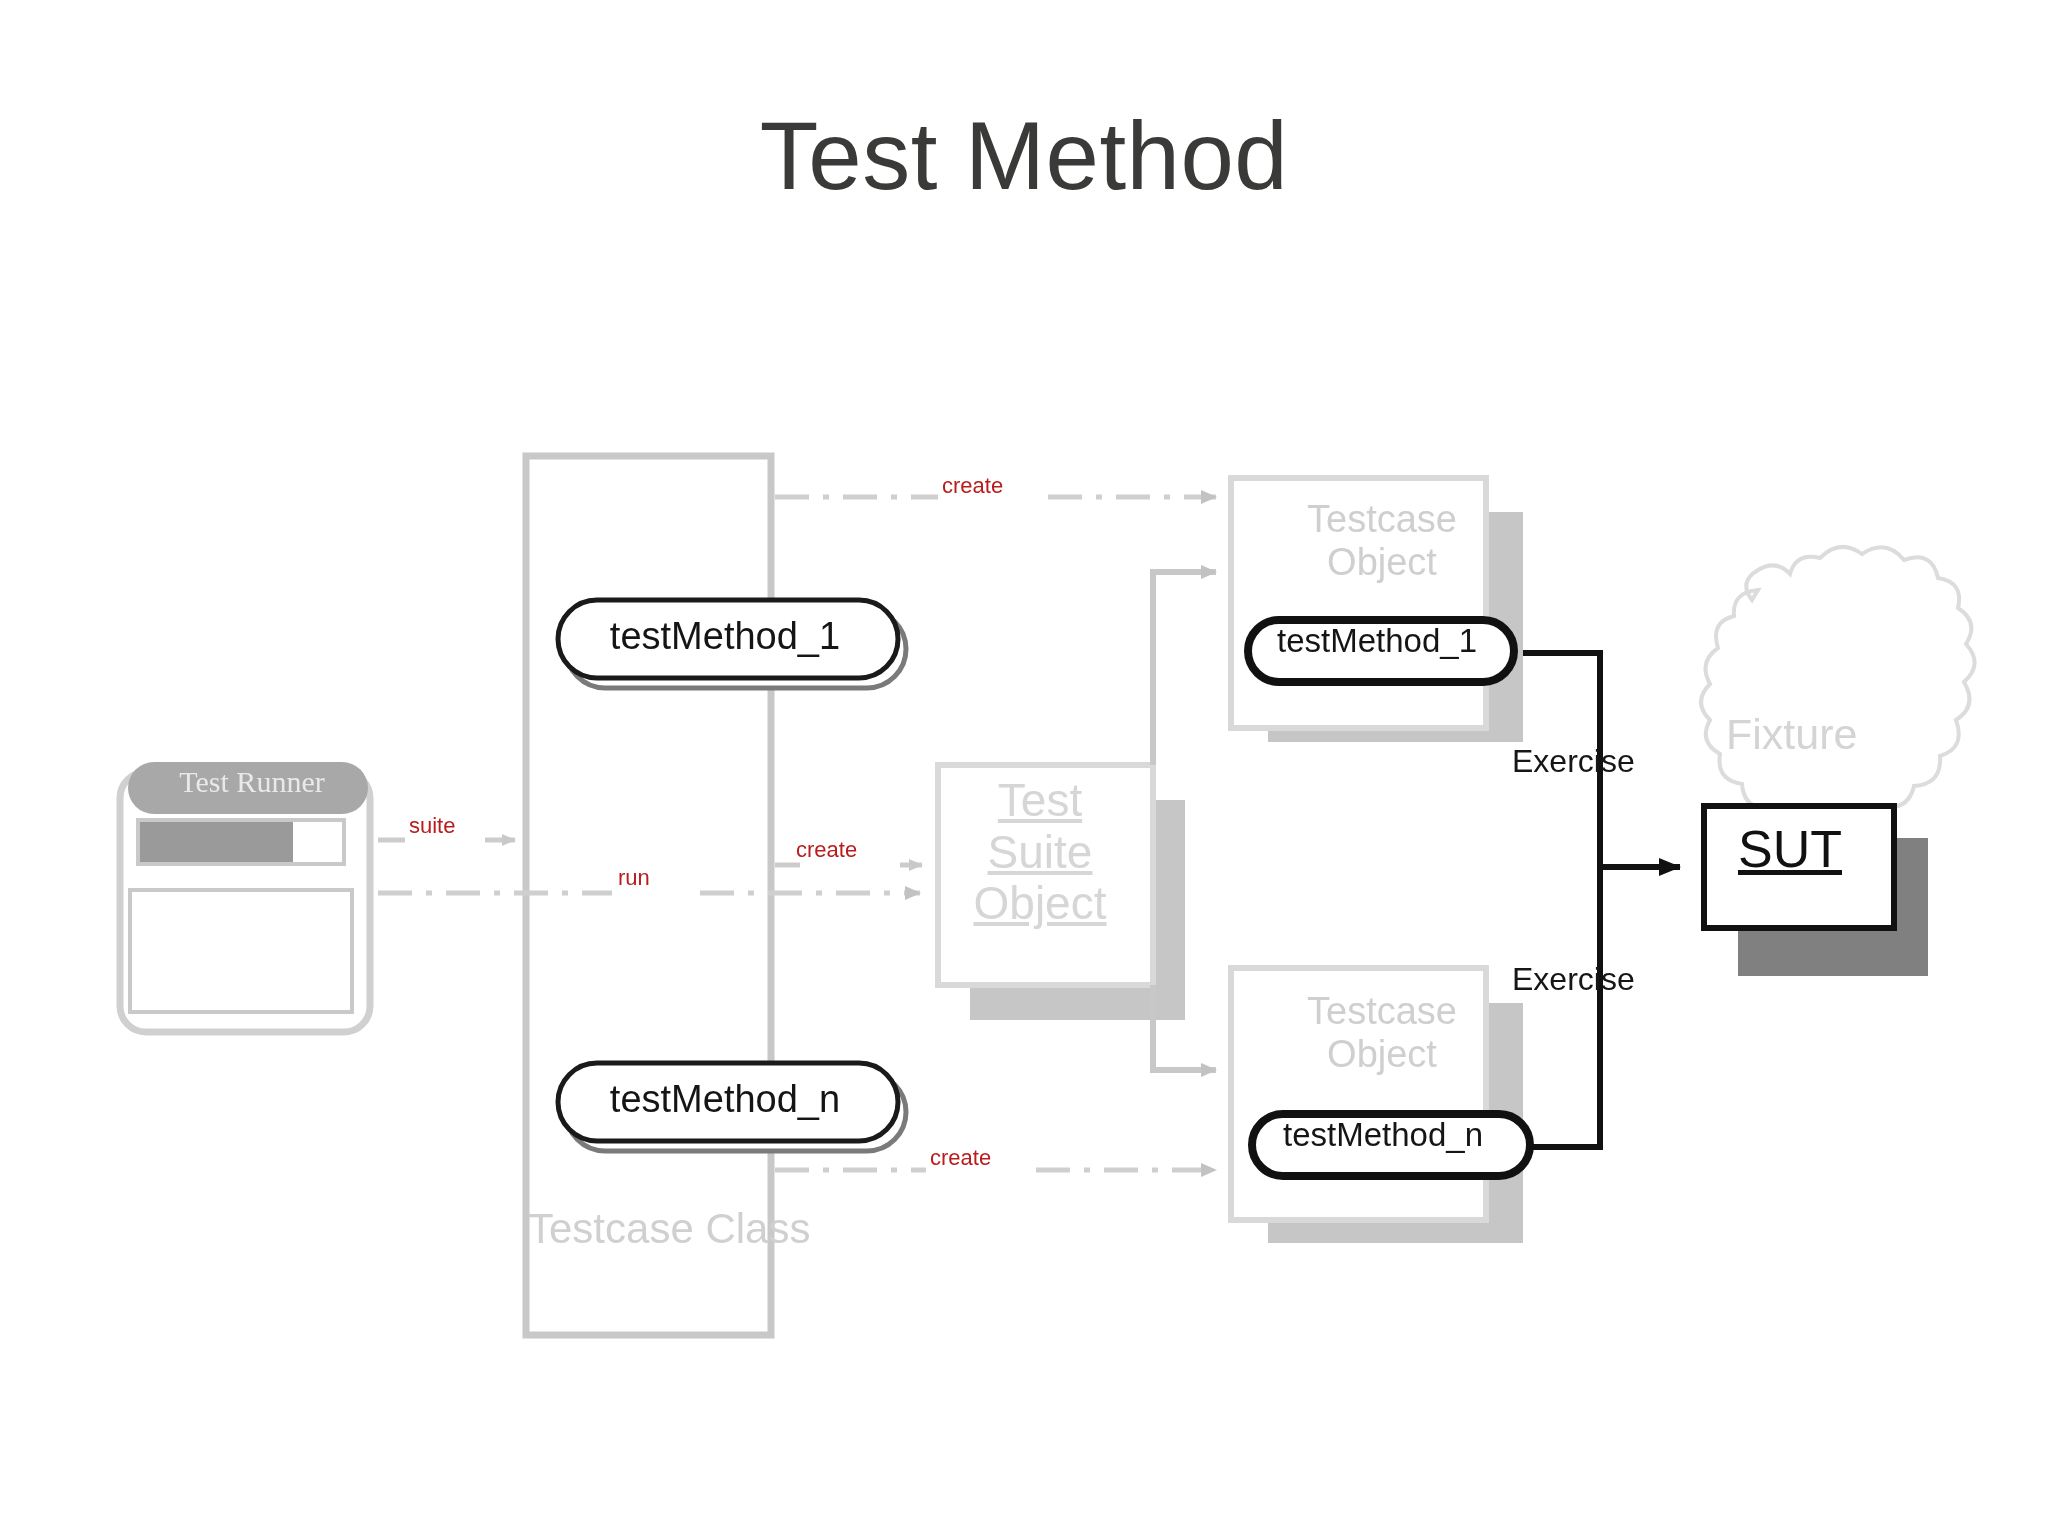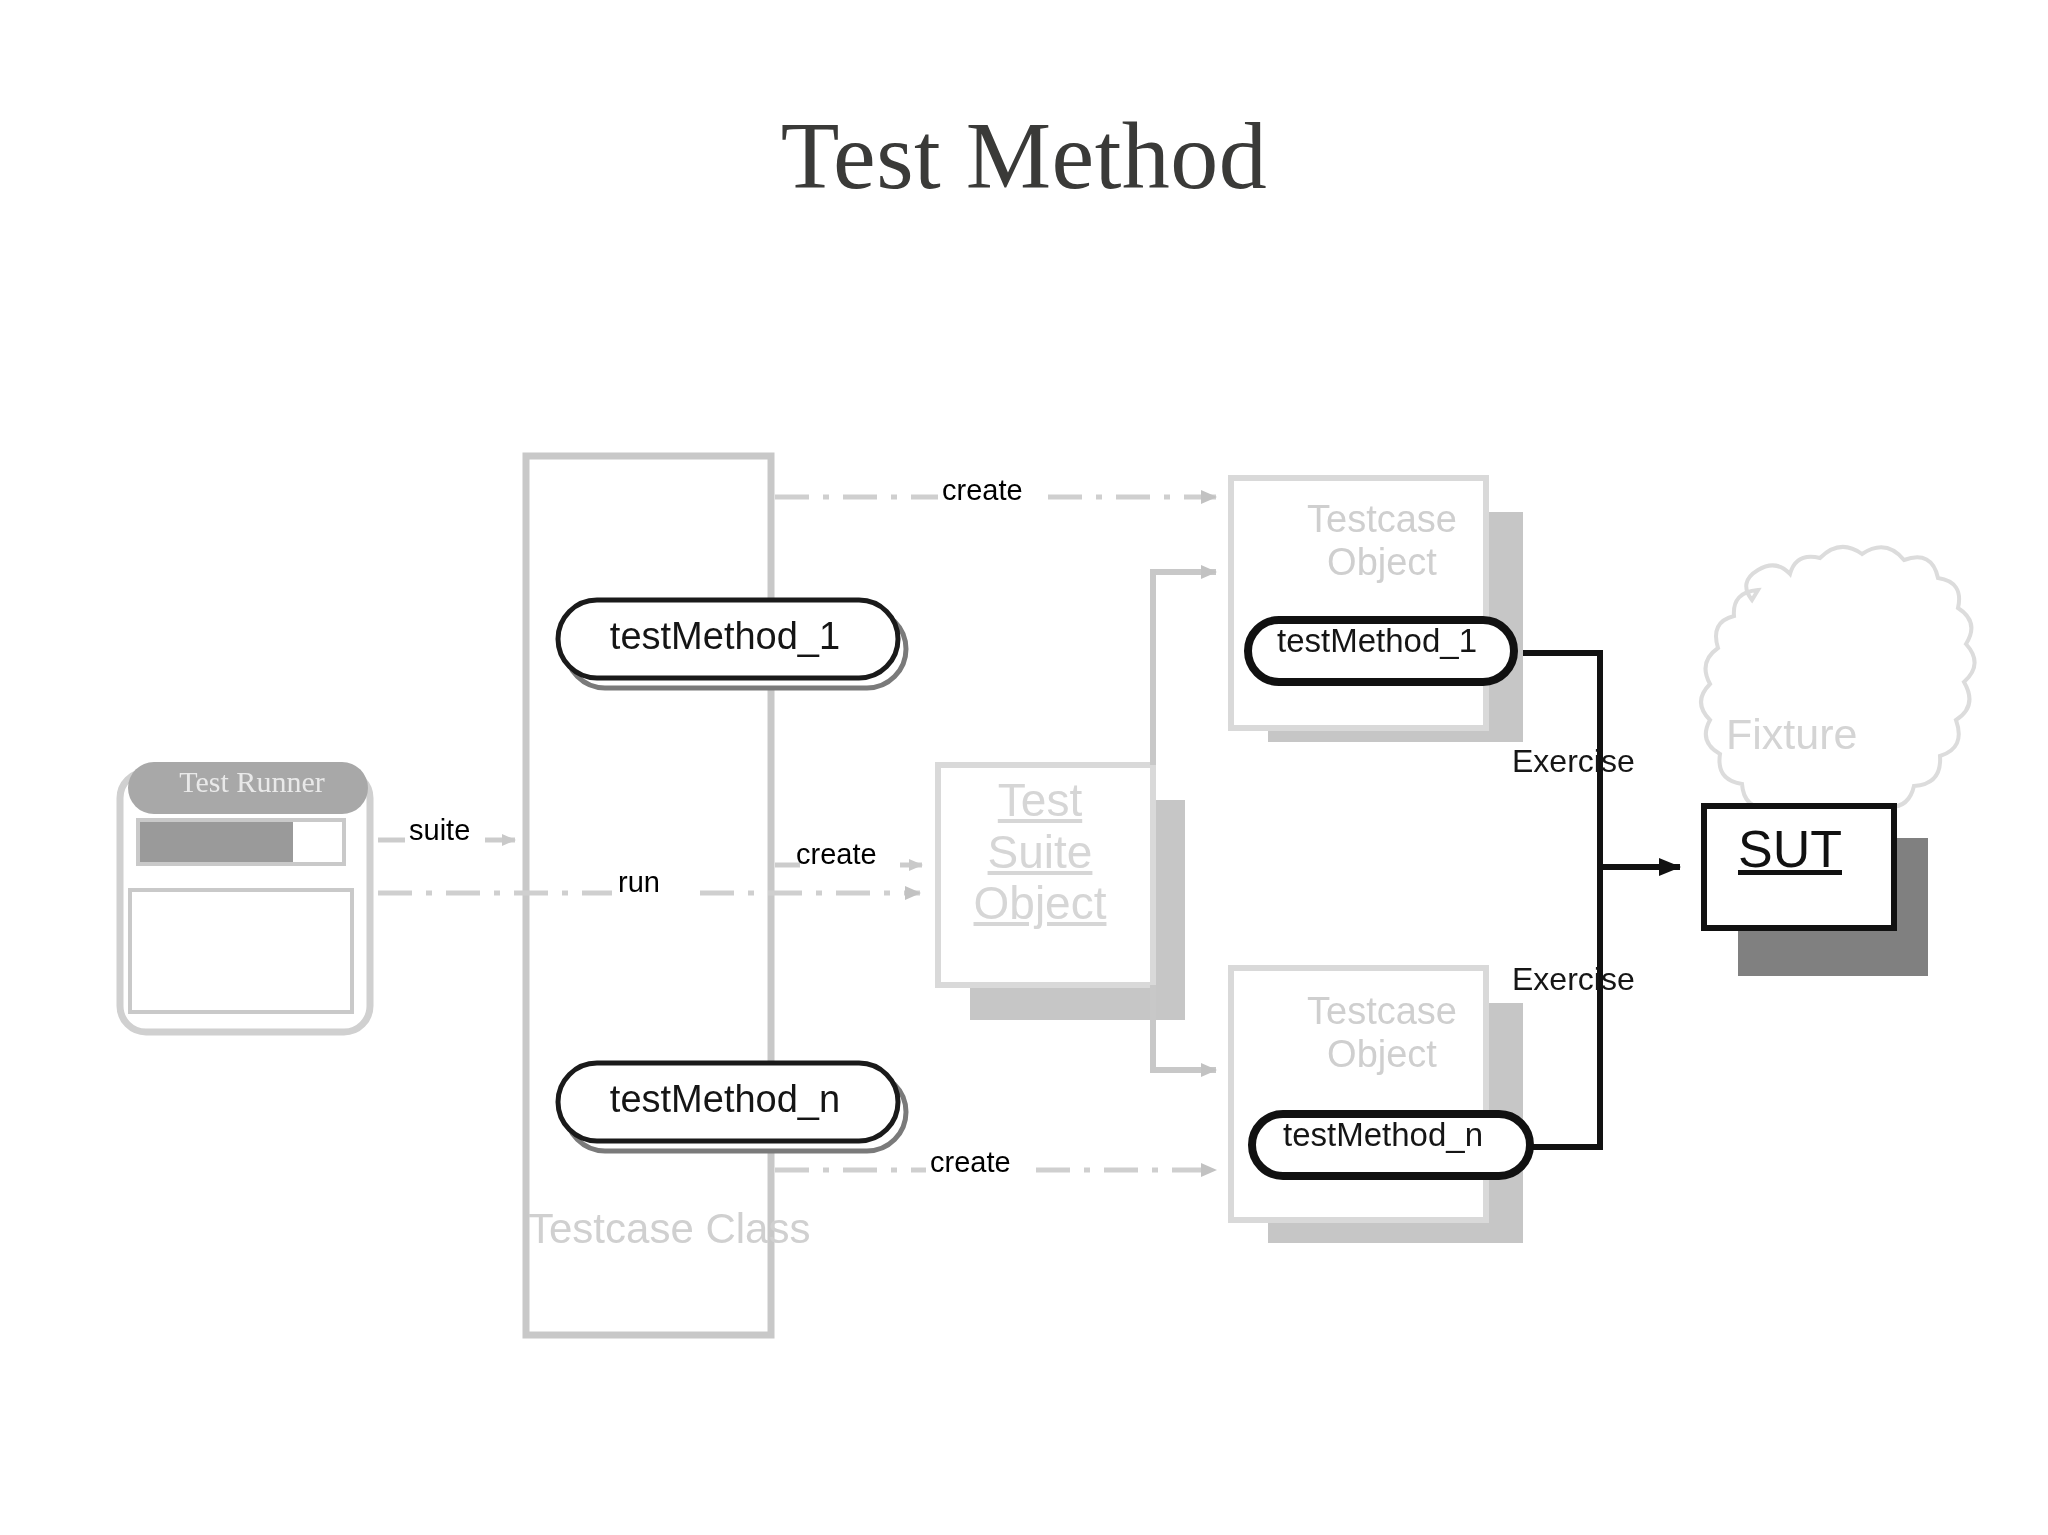--- a/index.html
+++ b/index.html
@@ -21,21 +21,21 @@
     position: absolute;
     left: 0;
     top: 108px;
     width: 2048px;
     text-align: center;
     font-size: 96px;
     font-weight: 400;
     color: #3a3a38;
     letter-spacing: 0.5px;
     line-height: 1;
-    font-family: Liberation Serif, serif;
+    font-family: Liberation Sans, sans-serif;
   }
 
   
   #diagram {
     position: absolute;
     left: 0;
     top: 0;
     width: 2048px;
     height: 1535px;
   }
@@ -105,21 +105,21 @@
   }
 
   
   .exercise-label {
     font-size: 32px; color: #161616;
   }
   #exercise-label-1 { left: 1512px; top: 744px; }
   #exercise-label-2 { left: 1512px; top: 962px; }
 
   
-  .flow-label { font-size: 29px; color: #000000; }
+  .flow-label { font-size: 22px; color: #b91c1c; }
   #label-suite      { left: 409px;  top: 814px; }
   #label-run        { left: 618px;  top: 866px; }
   #label-create-mid { left: 796px;  top: 838px; }
   #label-create-top { left: 942px;  top: 474px; }
   #label-create-bot { left: 930px;  top: 1146px; }
 
   
   .capsule-text {
     font-size: 38px;
     color: #151515;

